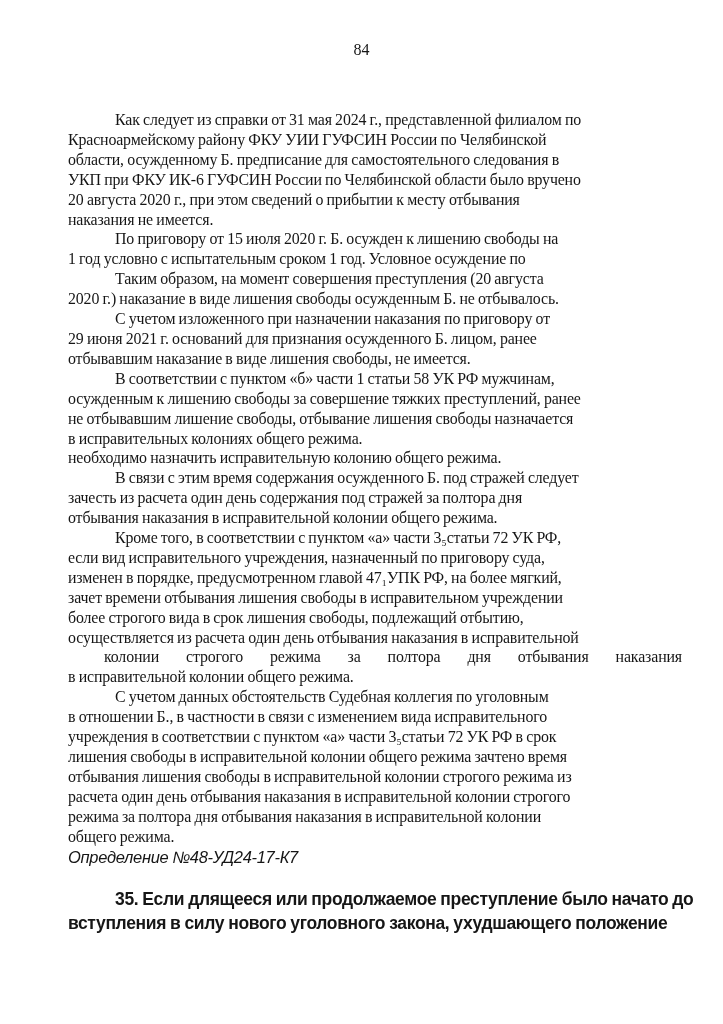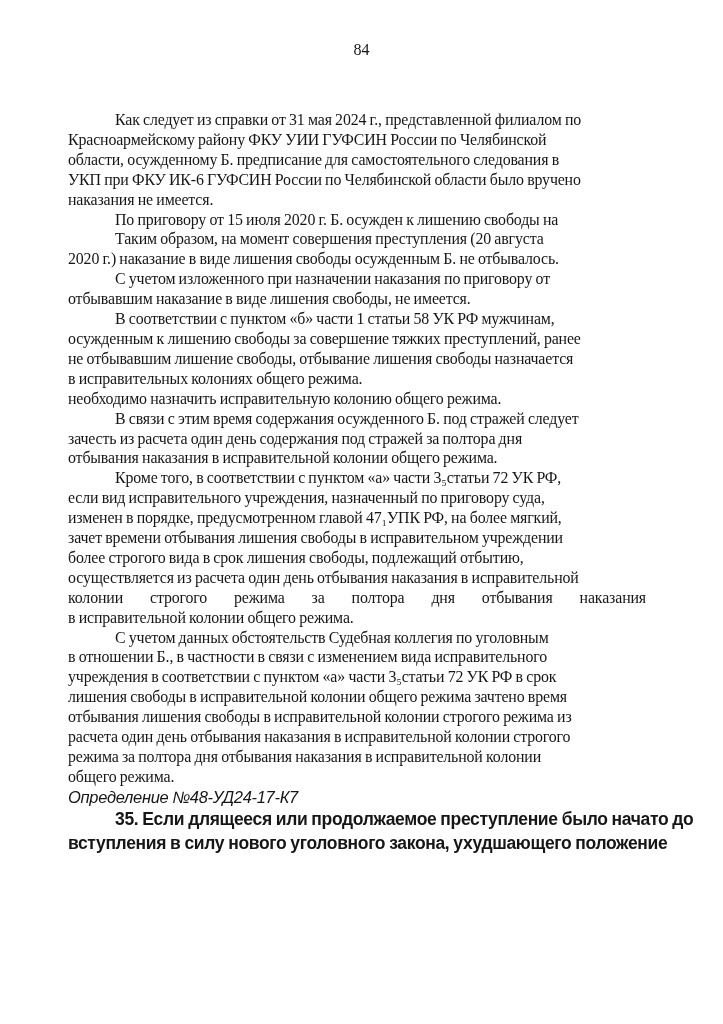--- a/index.html
+++ b/index.html
@@ -38,64 +38,69 @@
   .line {
     line-height: 19.9px;
     white-space: nowrap;
   }
   .line.indent { text-indent: 47px; }
   .line.spread {
     white-space: normal;
     width: 578px;
     text-align: justify;
     text-align-last: justify;
+    margin-left: 36px;
   }
   .para.ref {
     width: 600px;
     text-align: left;
     font-family: "Liberation Sans", "DejaVu Sans", sans-serif;
     font-style: italic;
     font-size: 16.5px;
     letter-spacing: -0.3px;
   }
   .para.ref .line {
     line-height: 20px;
     white-space: nowrap;
   }
   .para.heading {
+    margin-top: 20px;
     font-family: "Liberation Sans", "DejaVu Sans", sans-serif;
     font-weight: bold;
     font-size: 17.5px;
     letter-spacing: -0.35px;
     word-spacing: -0.5px;
   }
   .para.heading .line { line-height: 24.5px; }
 </style>
 </head>
 <body>
 
 <div class="page">
   <div class="pageno">84</div>
   <div class="content">
       <div class="para">
         <div class="line indent">Как следует из справки от 31 мая 2024 г., представленной филиалом по</div>
         <div class="line">Красноармейскому району ФКУ УИИ ГУФСИН России по Челябинской</div>
         <div class="line">области, осужденному Б. предписание для самостоятельного следования в</div>
         <div class="line">УКП при ФКУ ИК-6 ГУФСИН России по Челябинской области было вручено</div>
+        <div class="line">20 августа 2020 г., при этом сведений о прибытии к месту отбывания</div>
         <div class="line">наказания не имеется.</div>
       </div>
       <div class="para">
         <div class="line indent">По приговору от 15 июля 2020 г. Б. осужден к лишению свободы на</div>
+        <div class="line">1 год условно с испытательным сроком 1 год. Условное осуждение по</div>
       </div>
       <div class="para">
         <div class="line indent">Таким образом, на момент совершения преступления (20 августа</div>
         <div class="line">2020 г.) наказание в виде лишения свободы осужденным Б. не отбывалось.</div>
       </div>
       <div class="para">
         <div class="line indent">С учетом изложенного при назначении наказания по приговору от</div>
+        <div class="line">29 июня 2021 г. оснований для признания осужденного Б. лицом, ранее</div>
         <div class="line">отбывавшим наказание в виде лишения свободы, не имеется.</div>
       </div>
       <div class="para">
         <div class="line indent">В соответствии с пунктом «б» части 1 статьи 58 УК РФ мужчинам,</div>
         <div class="line">осужденным к лишению свободы за совершение тяжких преступлений, ранее</div>
         <div class="line">не отбывавшим лишение свободы, отбывание лишения свободы назначается</div>
         <div class="line">в исправительных колониях общего режима.</div>
       </div>
       <div class="para">
         <div class="line">необходимо назначить исправительную колонию общего режима.</div>

